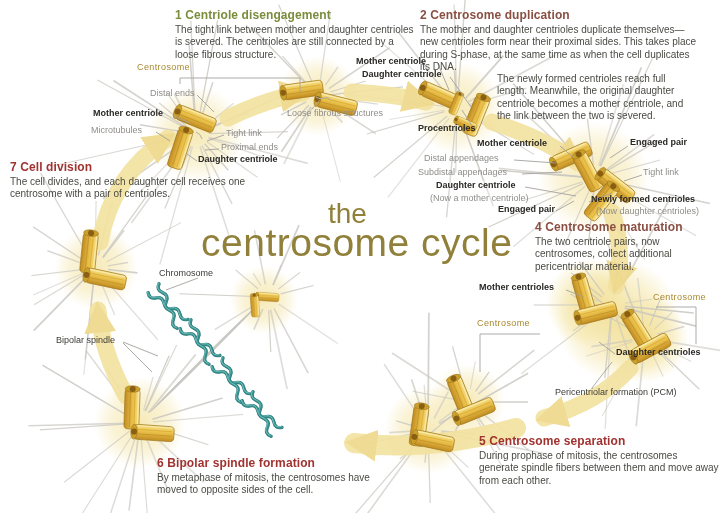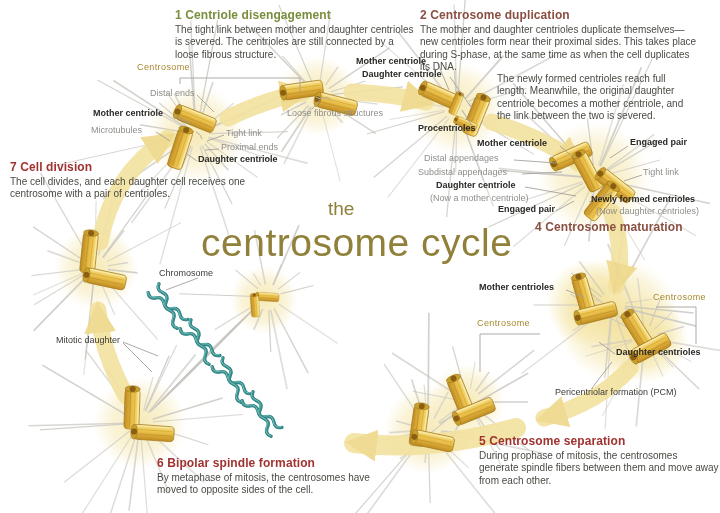--- a/index.html
+++ b/index.html
@@ -12,21 +12,21 @@
   .lbl{position:absolute;z-index:3;font-size:9px;line-height:1.1;white-space:nowrap;color:#8f8e8a;}
   .lbl.b{font-weight:bold;color:#29282561;color:#2a2926;}
   .lbl.gold{color:#a8892f;font-weight:normal;letter-spacing:.4px;}
   .lbl.dk{color:#3c3b37;}
   .sec{position:absolute;z-index:3;}
   .sec h3{margin:0 0 2px 0;font-size:12px;font-weight:bold;letter-spacing:.1px;}
   .sec p{margin:0;font-size:10px;line-height:1.24;color:#4a4a44;}
   .h-green{color:#7a8d3c;}
   .h-maroon{color:#a03330;}
   .h-brown{color:#8a4f42;}
-  .title-sm{position:absolute;z-index:3;left:328px;top:198px;font-size:19px;font-weight:200;color:#90803a;}
+  .title-sm{position:absolute;z-index:3;left:328px;top:198px;font-size:28px;font-weight:200;color:#90803a;}
   .title-lg{position:absolute;z-index:3;left:201px;top:221px;font-size:39px;font-weight:400;letter-spacing:.5px;color:#90803a;}
 </style>
 </head>
 <body>
 
 <svg id="art" width="720" height="513" viewBox="0 0 720 513">
   <defs>
     <linearGradient id="gbar" x1="0" y1="0" x2="0" y2="1">
       <stop offset="0" stop-color="#f7e084"></stop>
       <stop offset="0.45" stop-color="#e9bf4a"></stop>
@@ -412,20 +412,21 @@
 </div>
 <div class="sec" style="left:420px;top:8px;width:282px">
   <h3 class="h-brown">2 Centrosome duplication</h3>
   <p>The mother and daughter centrioles duplicate themselves—new centrioles form near their proximal sides. This takes place during S-phase, at the same time as when the cell duplicates its DNA.</p>
 </div>
 <div class="sec" style="left:497px;top:73px;width:198px">
   <p>The newly formed centrioles reach full length. Meanwhile, the original daughter centriole becomes a mother centriole, and the link between the two is severed.</p>
 </div>
 <div class="sec" style="left:535px;top:220px;width:152px">
   <h3 class="h-brown">4 Centrosome maturation</h3>
+  <p>The two centriole pairs, now centrosomes, collect additional pericentriolar material.</p>
 </div>
 <div class="sec" style="left:479px;top:434px;width:240px">
   <h3 class="h-maroon">5 Centrosome separation</h3>
   <p>During prophase of mitosis, the centrosomes generate spindle fibers between them and move away from each other.</p>
 </div>
 <div class="sec" style="left:157px;top:456px;width:235px">
   <h3 class="h-maroon">6 Bipolar spindle formation</h3>
   <p>By metaphase of mitosis, the centrosomes have moved to opposite sides of the cell.</p>
 </div>
 <div class="sec" style="left:10px;top:160px;width:247px">
@@ -456,13 +457,13 @@
 <div class="lbl" style="left:643px;top:168px">Tight link</div>
 <div class="lbl b" style="left:591px;top:195px">Newly formed centrioles</div>
 <div class="lbl" style="left:596px;top:207px">(Now daughter centrioles)</div>
 <div class="lbl b" style="left:498px;top:205px">Engaged pair</div>
 <div class="lbl b" style="left:479px;top:283px">Mother centrioles</div>
 <div class="lbl gold" style="left:653px;top:293px">Centrosome</div>
 <div class="lbl gold" style="left:477px;top:319px">Centrosome</div>
 <div class="lbl b" style="left:616px;top:348px">Daughter centrioles</div>
 <div class="lbl dk" style="left:555px;top:388px">Pericentriolar formation (PCM)</div>
 <div class="lbl dk" style="left:159px;top:269px">Chromosome</div>
-<div class="lbl dk" style="left:56px;top:336px">Mitotic daughter</div>
+<div class="lbl dk" style="left:56px;top:336px">Bipolar spindle</div>
 
 </body></html>

